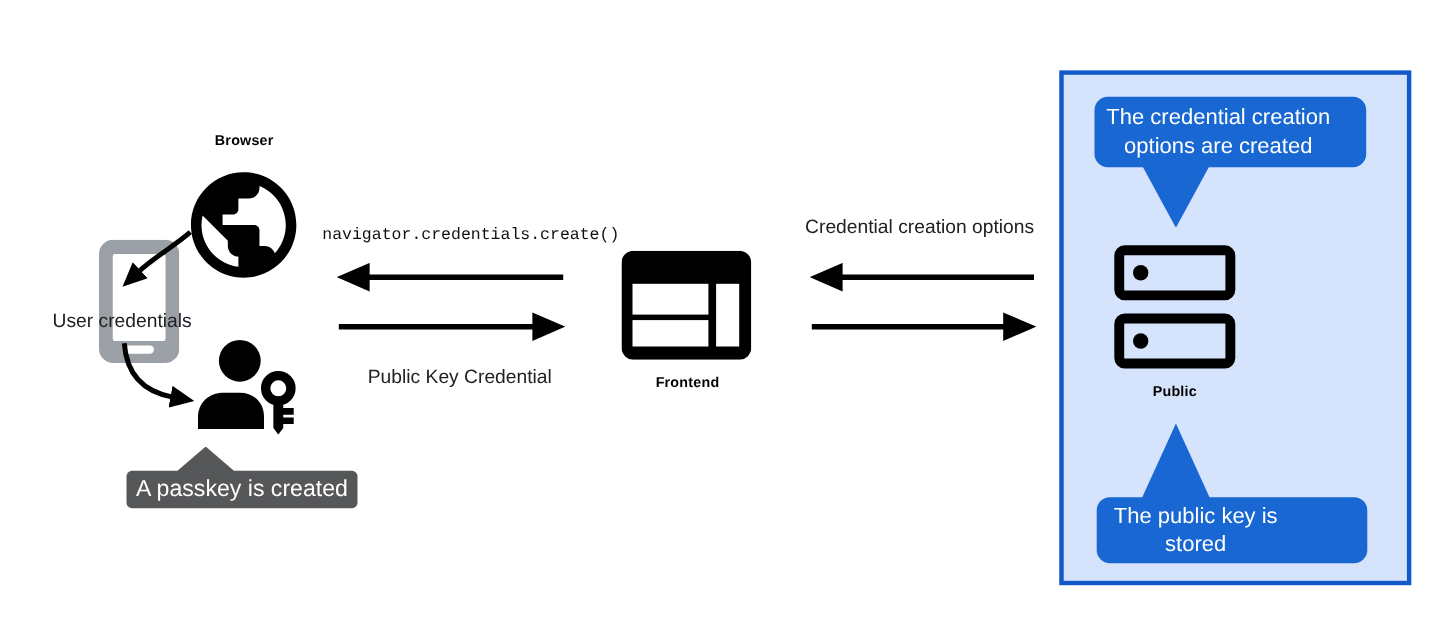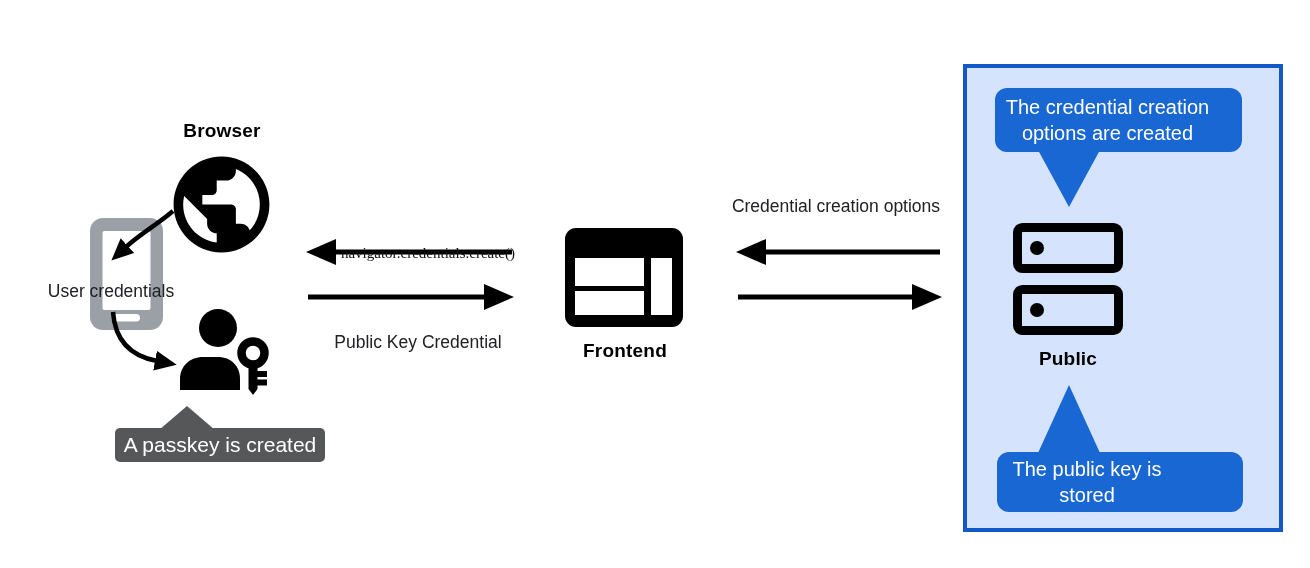--- a/index.html
+++ b/index.html
@@ -12,23 +12,23 @@
        font-family:"Liberation Sans",sans-serif;}
   .canvas{position:relative;width:1310px;height:568px;background:var(--canvas-bg);}
   .abs{position:absolute;}
   .f-ink{fill:var(--ink);}
   .s-ink{stroke:var(--ink);}
   .f-gray{fill:var(--phone-gray);}
   .arrows{left:0;top:0;pointer-events:none;}
   .arrow{stroke-width:5;fill:none;}
   .curve{stroke-width:4.5;fill:none;}
   .label{position:absolute;color:var(--text);text-align:center;white-space:nowrap;}
-  .label.bold{font-weight:bold;font-size:19px;color:var(--ink);letter-spacing:.2px;}
+  .label.bold{font-weight:bold;font-size:13px;color:var(--ink);letter-spacing:.2px;}
   .label.body{font-size:17.5px;}
-  .label.code{font-family:Liberation Serif, serif;font-size:15px;color:#111;margin-top:40px;}
+  .label.code{font-family:Liberation Mono, monospace;font-size:15px;color:#111;}
   .panel{position:absolute;left:963px;top:64px;width:320px;height:468px;
          background:var(--panel-bg);border:4px solid var(--panel-border);box-sizing:border-box;}
   .tt-dark{position:absolute;left:115px;top:428px;width:210px;height:34px;
            background:var(--tooltip-dark-bg);border-radius:5px;color:var(--tooltip-text);
            font-size:21px;line-height:34px;text-align:center;}
   .tt-dark-pointer{position:absolute;left:159px;top:406px;width:56px;height:24px;
            background:var(--tooltip-dark-bg);clip-path:polygon(50% 0,0 100%,100% 100%);}
   .tt-blue{position:absolute;background:var(--tooltip-blue-bg);color:var(--tooltip-text);
            border-radius:12px;font-size:20px;line-height:26px;text-align:center;
            display:flex;align-items:center;justify-content:flex-start;}

